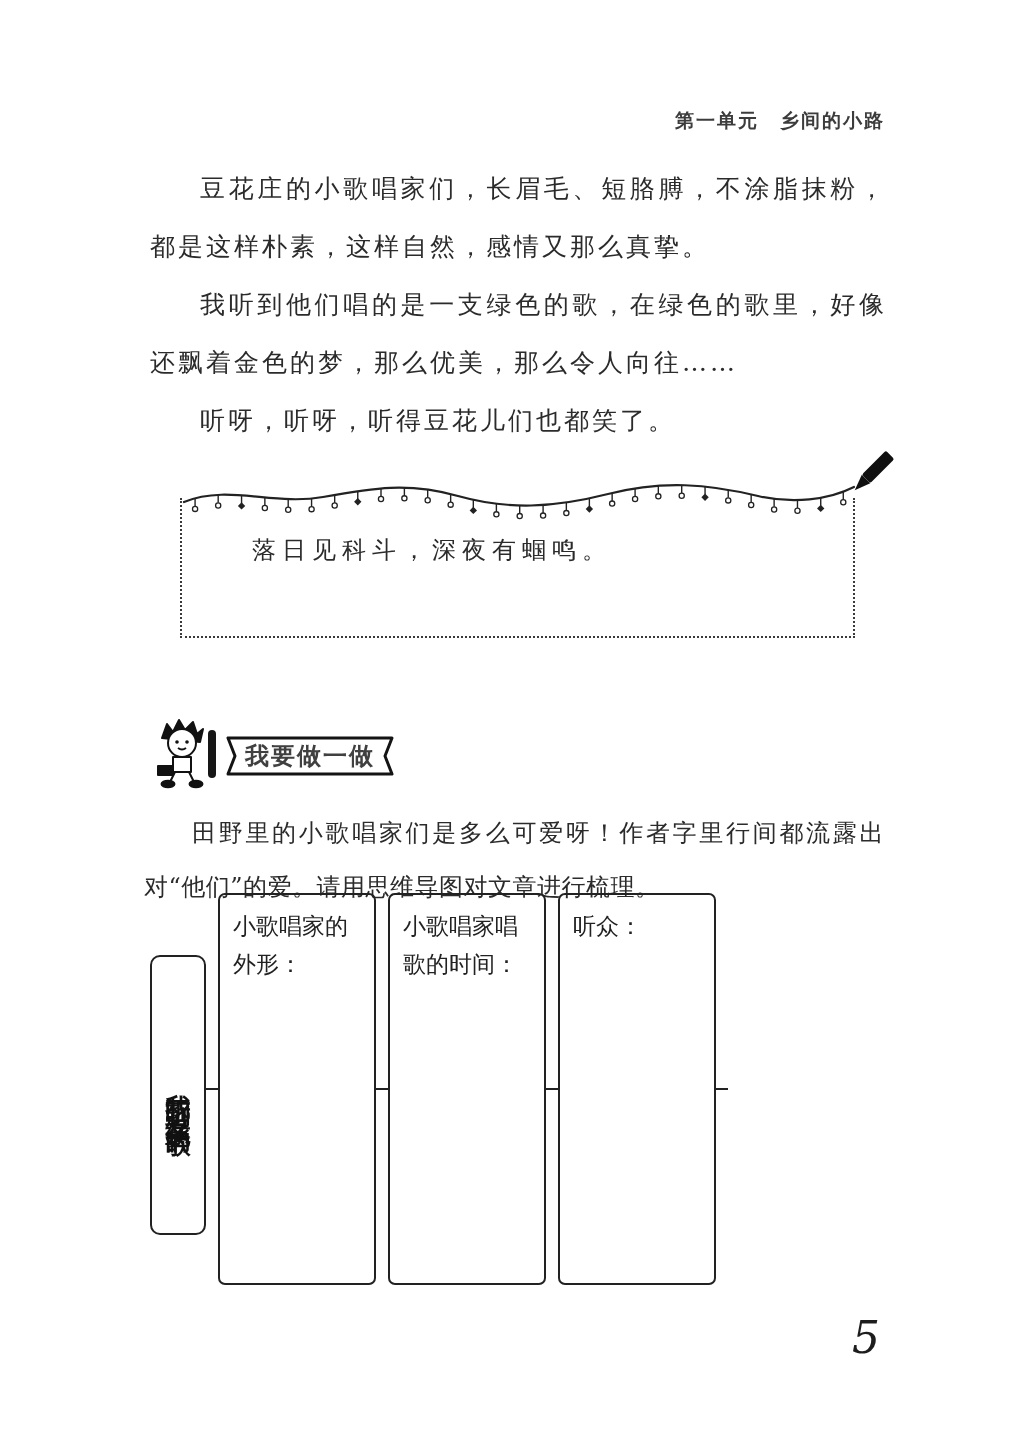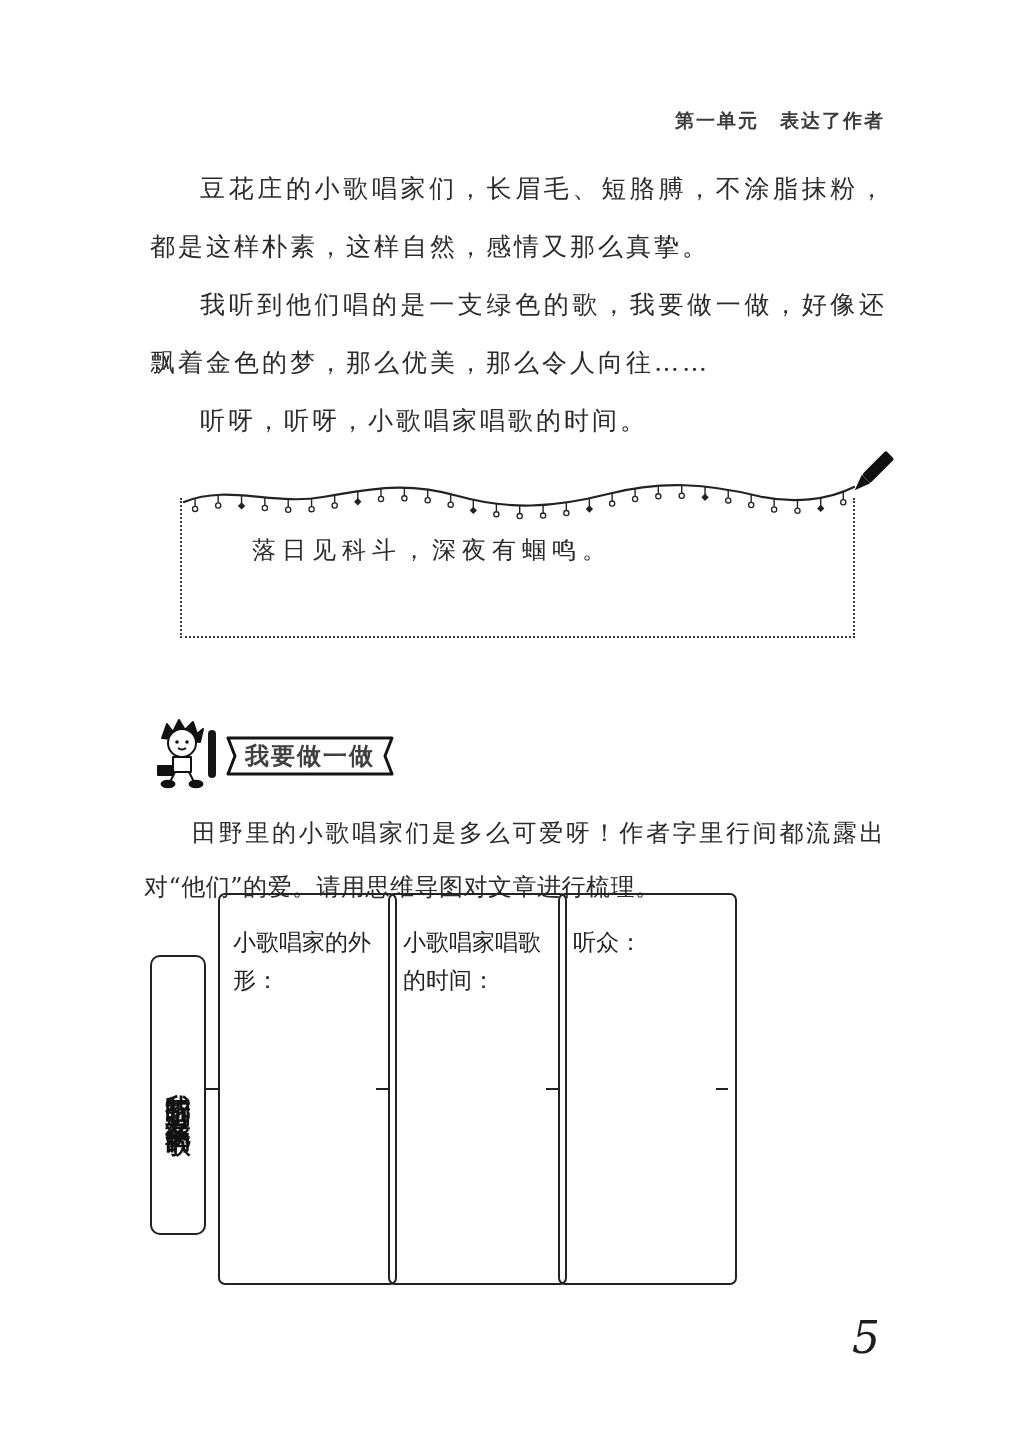--- a/index.html
+++ b/index.html
@@ -78,48 +78,48 @@
   .root-box{
     position:absolute;left:0;top:62px;width:56px;height:280px;
     border:2.5px solid #222;border-radius:10px;box-sizing:border-box;
     display:flex;align-items:center;justify-content:center;
   }
   .root-box .vert{
     writing-mode:vertical-rl;text-orientation:upright;
     font-size:25px;font-weight:bold;letter-spacing:5px;color:#111;
   }
   .map-box{
-    position:absolute;top:0;width:179px;height:392px;
+    position:absolute;top:0;width:158px;height:392px;
     border:2px solid #222;border-radius:7px;box-sizing:border-box;
-    padding:28px 13px;font-size:23px;line-height:38px;color:#222;
+    padding:12px 13px;font-size:23px;line-height:38px;color:#222;
     display:flex;flex-direction:column;
   }
   .map-box .box-label{display:block;}
   .blank-line{height:52px;border-bottom:2px solid #222;margin:0 3px;}
   .box-suffix{margin-top:10px;}
   .connector{position:absolute;top:195px;height:0;border-top:2px solid #222;}
 
   
   .page-number{
     position:absolute;left:852px;top:1312px;
     font-size:44px;font-style:italic;color:#1d1d1d;
     font-family:"DejaVu Serif","Liberation Serif",serif;
   }
 </style>
 </head>
 <body>
 
 <div class="page">
 
-  <div class="unit-header">第一单元　表达了作者</div>
+  <div class="unit-header">第一单元　乡间的小路</div>
 
   <div class="body-text">
     <p>豆花庄的小歌唱家们，长眉毛、短胳膊，不涂脂抹粉，都是这样朴素，这样自然，感情又那么真挚。</p>
-    <p>我听到他们唱的是一支绿色的歌，我要做一做，好像还飘着金色的梦，那么优美，那么令人向往……</p>
-    <p>听呀，听呀，小歌唱家唱歌的时间。</p>
+    <p>我听到他们唱的是一支绿色的歌，在绿色的歌里，好像还飘着金色的梦，那么优美，那么令人向往……</p>
+    <p>听呀，听呀，听得豆花儿们也都笑了。</p>
   </div>
 
   <div class="quote-box">
     <svg class="wave-svg" viewBox="0 0 682 46">
       <path id="wave-path" d="M6,32 C50,14 95,36 145,27 C195,18 230,12 280,26 C330,40 375,38 430,24 C485,10 530,14 580,26 C615,34 650,30 676,17" fill="none" stroke="#222" stroke-width="2.2" stroke-linecap="round"></path>
     <line x1="17.082263946533203" y1="28.27648162841797" x2="17.082263946533203" y2="36.27648162841797" stroke="#222" stroke-width="1.4"></line>
         <circle cx="17.082263946533203" cy="38.87648162841797" r="2.6" fill="#fff" stroke="#222" stroke-width="1.3"></circle>
         <line x1="40.1817512512207" y1="24.8431396484375" x2="40.1817512512207" y2="32.8431396484375" stroke="#222" stroke-width="1.4"></line>
         <circle cx="40.1817512512207" cy="35.4431396484375" r="2.6" fill="#fff" stroke="#222" stroke-width="1.3"></circle>
         <line x1="63.561012268066406" y1="25.317886352539062" x2="63.561012268066406" y2="33.31788635253906" stroke="#222" stroke-width="1.4"></line>

